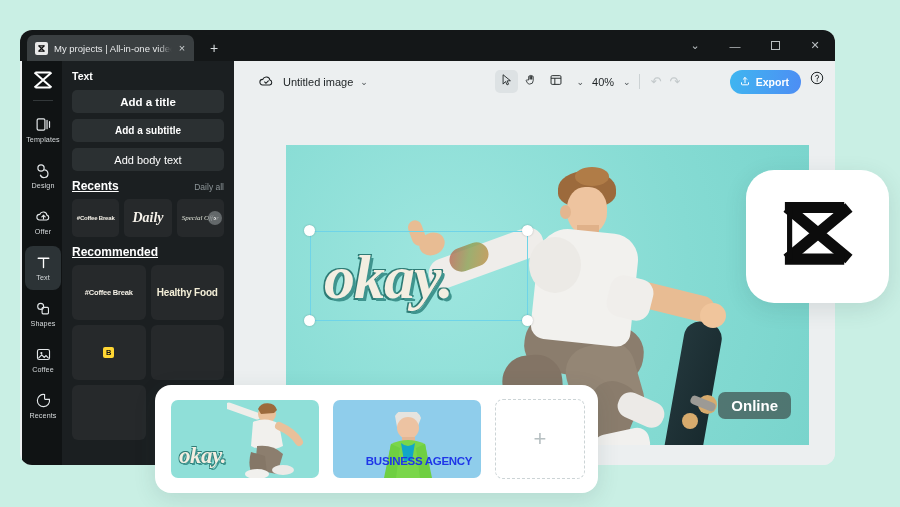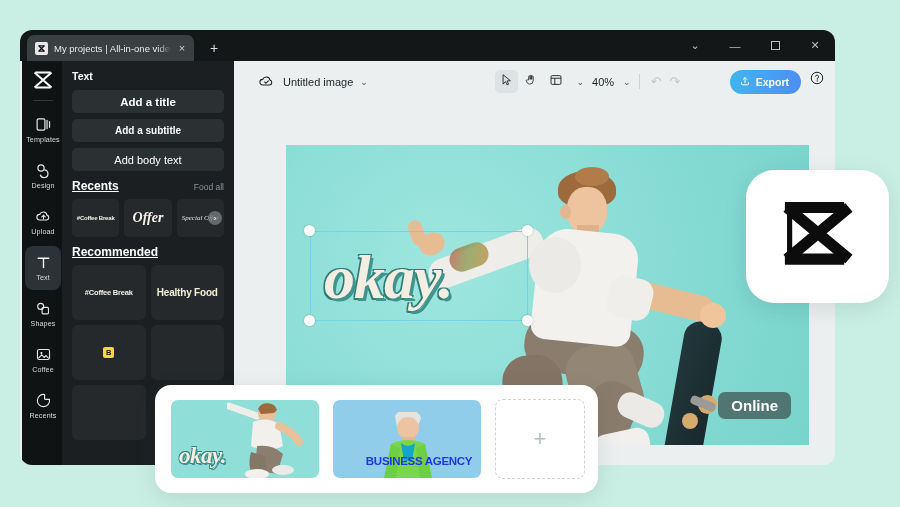--- a/index.html
+++ b/index.html
@@ -380,21 +380,21 @@
       <span class="rail-lbl">Design</span>
     </div>
 
     <div class="rail-item">
       <span class="rail-ico">
         <svg viewBox="0 0 24 24" width="17" height="17" aria-hidden="true">
           <path d="M6.5 17 a4 4 0 0 1 .3-8 5.2 5.2 0 0 1 10 1 3.6 3.6 0 0 1 -.3 7 H6.5z" fill="none" stroke="#e3e7e9" stroke-width="1.6"></path>
           <path d="M12 15.5 v-5 M9.6 12.6 L12 10.2 l2.4 2.4" fill="none" stroke="#e3e7e9" stroke-width="1.6" stroke-linecap="round"></path>
         </svg>
       </span>
-      <span class="rail-lbl">Upload</span>
+      <span class="rail-lbl">Offer</span>
     </div>
 
     <div class="rail-item active">
       <span class="rail-ico">
         <svg viewBox="0 0 24 24" width="17" height="17" aria-hidden="true">
           <path d="M4.5 6 H19.5 M12 6 V19" stroke="#fff" stroke-width="1.9" stroke-linecap="round"></path>
         </svg>
       </span>
       <span class="rail-lbl">Text</span>
     </div>
@@ -432,29 +432,29 @@
 
   <div class="panel">
     <div class="panel-h">Text</div>
 
     <button class="pbtn t1">Add a title</button>
     <button class="pbtn t2">Add a subtitle</button>
     <button class="pbtn t3">Add body text</button>
 
     <div class="sec-row">
       <span class="sec-h">Recents</span>
-      <span class="sec-link">Food all</span>
+      <span class="sec-link">Daily all</span>
     </div>
 
     <div class="recents">
       <div class="rec-tile">
         <span class="rec-1">#Coffee Break</span>
       </div>
       <div class="rec-tile">
-        <span class="rec-2">Offer</span>
+        <span class="rec-2">Daily</span>
       </div>
       <div class="rec-tile">
         <span class="rec-3">Special Offer</span>
       </div>
       <div class="rec-next">›</div>
     </div>
 
     <div class="sec-row">
       <span class="sec-h">Recommended</span>
     </div>

